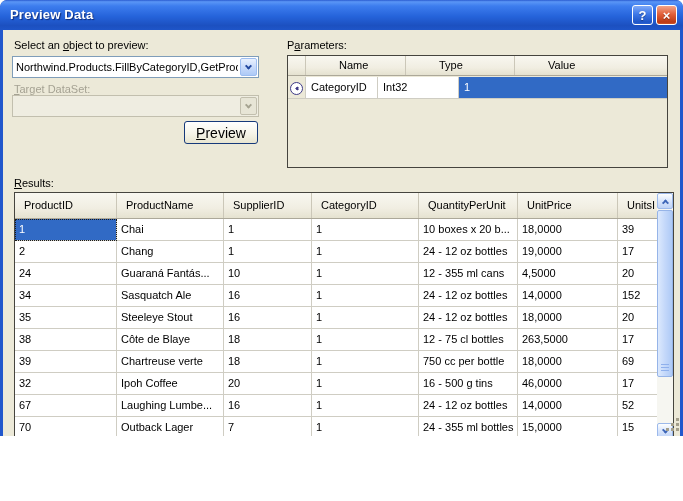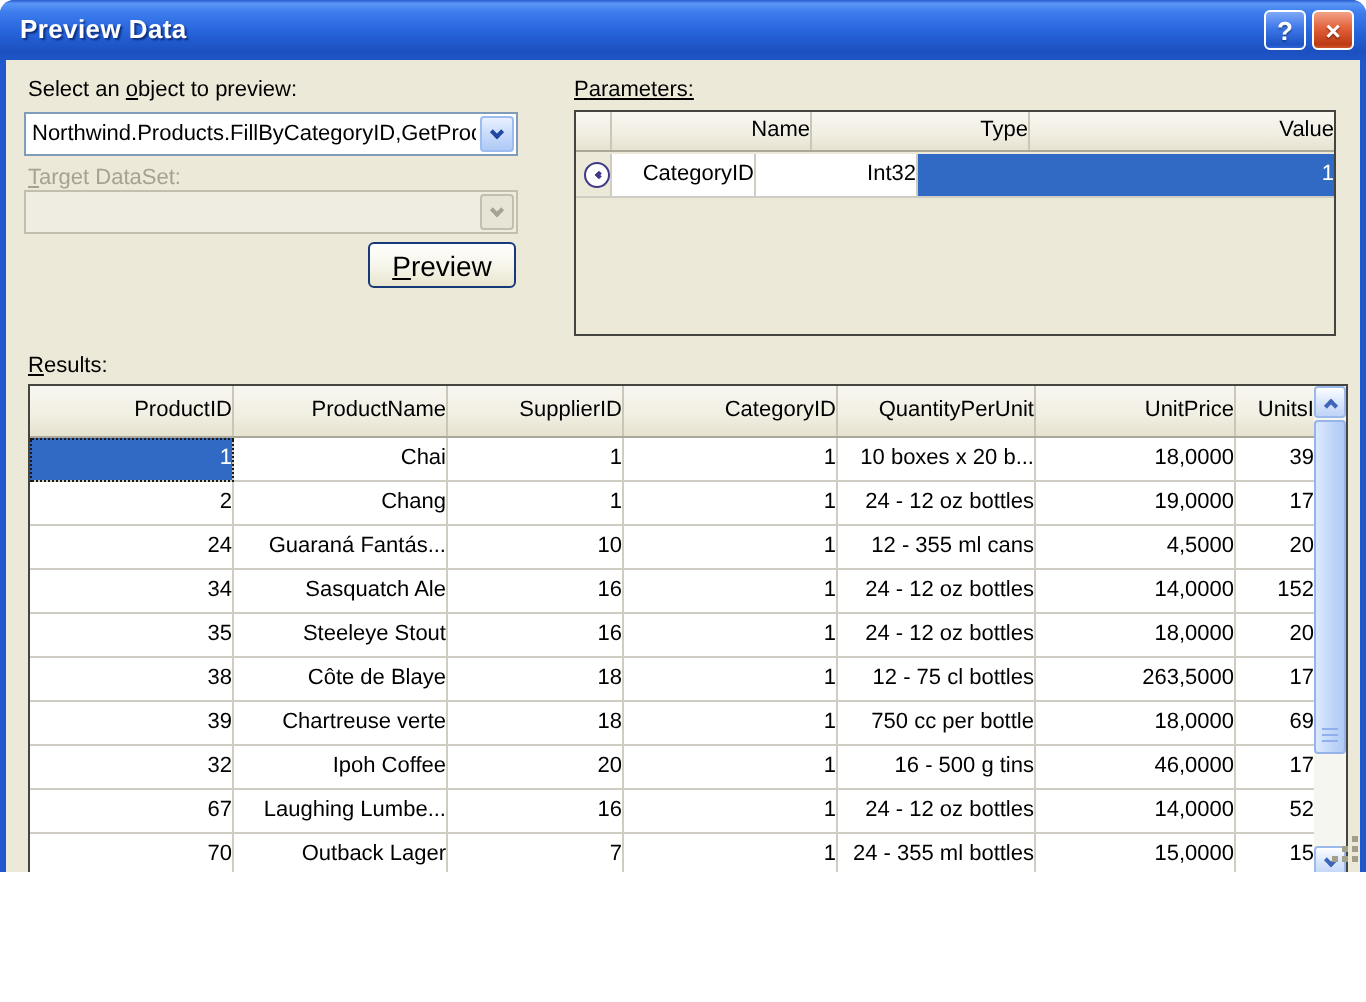--- a/index.html
+++ b/index.html
@@ -1,20 +1,20 @@
 <!DOCTYPE html>
 <html><head>
 <meta charset="utf-8">
 <style>
   html,body{margin:0;padding:0;background:#fff;}
   *{box-sizing:border-box;}
   .dialog{
     position:relative;width:683px;height:436px;
     font-family:"Liberation Sans",sans-serif;font-size:11px;color:#000;
-    background:#2157CC;border-radius:7px 7px 0 0;overflow:hidden;text-align:right;
+    background:#2157CC;border-radius:7px 7px 0 0;overflow:hidden;
   }
   
   .titlebar{
     position:absolute;left:0;top:0;width:683px;height:30px;
     background:linear-gradient(180deg,#2A5BD0 0%,#5A96F6 6%,#3D7DEE 20%,#2563DA 55%,#1C50C0 85%,#1E55C8 100%);
     border-radius:7px 7px 0 0;
   }
   .title{
     position:absolute;left:10px;top:7px;color:#fff;font-weight:bold;font-size:13px;
     text-shadow:1px 1px 1px rgba(0,10,60,.6);letter-spacing:.2px;
@@ -25,21 +25,21 @@
     text-shadow:0 1px 1px rgba(0,0,0,.35);
   }
   .tb-help{left:632px;background:linear-gradient(180deg,#7FA9F8 0%,#3E78E8 45%,#1E55C6 90%,#2E64D6 100%);}
   .tb-close{left:656px;background:linear-gradient(180deg,#F2A488 0%,#E2603A 45%,#BC3A14 90%,#D0542A 100%);}
   
   .client{position:absolute;left:3px;top:30px;width:677px;height:467px;background:#ECE9D8;}
   .lbl{position:absolute;white-space:nowrap;}
   .mn{text-decoration:underline;}
   .lbl-select{left:14px;top:39px;}
   .lbl-target{left:14px;top:83px;color:#A5A293;}
-  .lbl-params{left:287px;top:39px;text-decoration:underline;}
+  .lbl-params{left:287px;top:39px;}
   .lbl-results{left:14px;top:177px;}
   
   .combo{position:absolute;background:#fff;border:1px solid #7F9DB9;}
   .combo1{left:12px;top:56px;width:247px;height:22px;}
   .combo2{left:12px;top:95px;width:247px;height:22px;background:#EFEDE1;border-color:#C2BFAE;}
   .combo .val{position:absolute;left:3px;top:4px;right:20px;overflow:hidden;white-space:nowrap;}
   .combo-btn{
     position:absolute;right:1px;top:1px;bottom:1px;width:17px;border-radius:2px;
     background:linear-gradient(180deg,#E9F1FE 0%,#CCDDFB 45%,#AECAF6 100%);
     border:1px solid #9DBDF0;display:flex;align-items:center;justify-content:center;

